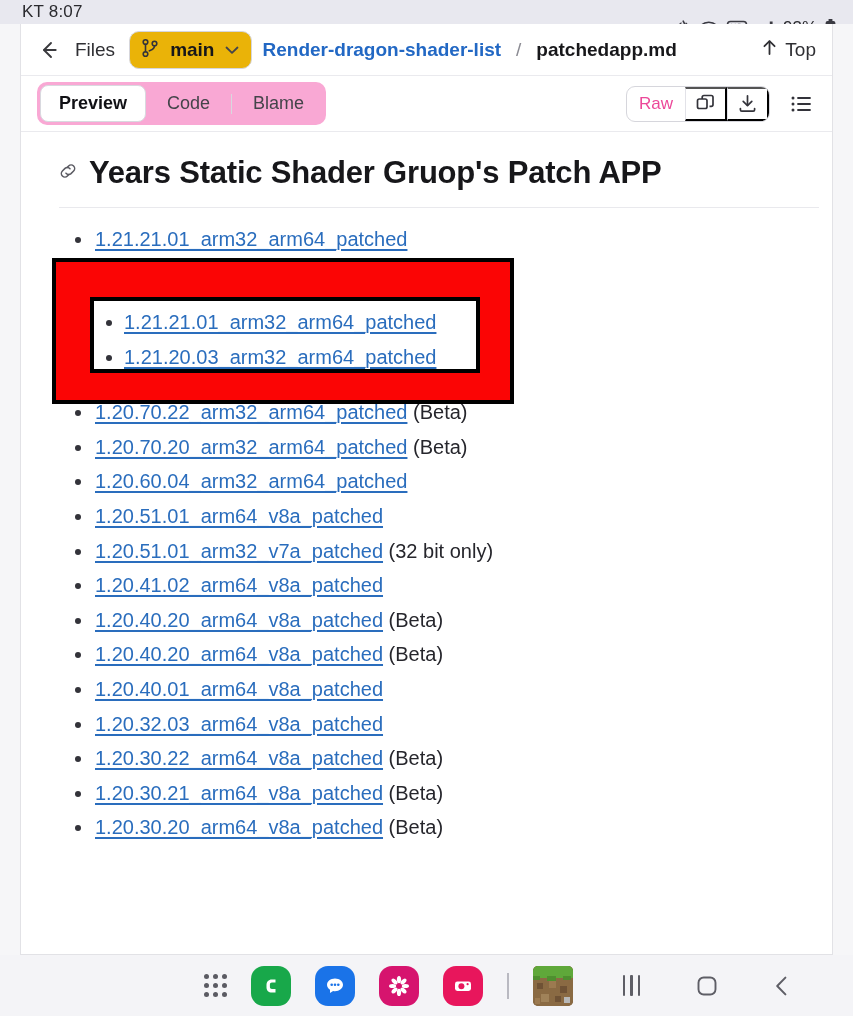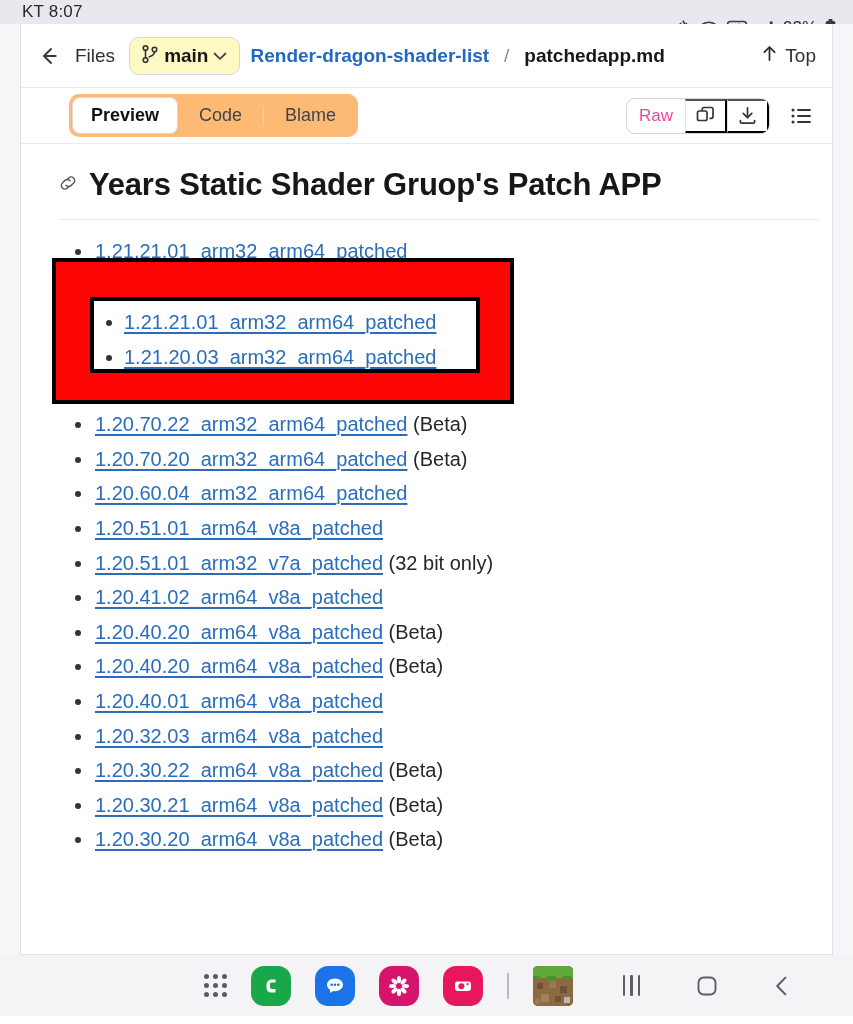--- a/index.html
+++ b/index.html
@@ -37,38 +37,38 @@
     background: #ffffff;
     border: 1px solid #e2e2e6;
     border-top: none;
     height: 100%;
     position: relative;
     overflow: hidden;
   }
 
   
   .header-row {
-    height: 64px;
+    height: 52px;
     display: flex;
     align-items: center;
     padding: 0 14px 0 10px;
     border-bottom: 1px solid #eaeaee;
     gap: 10px;
   }
   .icon-btn {
     display: flex; align-items: center; justify-content: center;
     width: 34px; height: 34px; border-radius: 8px;
     color: #3a3a3e; background: transparent; border: none; cursor: pointer;
   }
   .files-label { font-size: 19px; color: #2f2f33; padding-right: 4px; }
   .branch-pill {
-    display: flex; align-items: center; gap: 5px;
+    display: flex; align-items: center; gap: 11px;
     border: 1px solid #d6d6dc; border-radius: 10px;
     padding: 6px 12px 6px 11px;
-    background: #fef9c3; cursor: pointer;
+    background: #eab308; cursor: pointer;
   }
   .branch-name { font-size: 19px; color: #17171a; font-weight: 600; }
   .crumb {
     font-size: 19px; color: #2268c4; font-weight: 700; cursor: pointer;
     white-space: nowrap;
   }
   .crumb-sep { font-size: 19px; color: #8a8a92; margin: 0 5px; }
   .crumb-file { font-size: 19px; color: #17171a; font-weight: 700; white-space: nowrap; }
   .header-spacer { flex: 1; }
   .top-btn {
@@ -79,23 +79,22 @@
 
   
   .tab-row {
     height: 56px;
     display: flex; align-items: center;
     padding: 0 14px 0 16px;
     border-bottom: 1px solid #eaeaee;
   }
   .tab-group {
     display: flex; align-items: center;
-    background: #fdba74; border-radius: 10px; padding: 3px;
+    background: #f9a8d4; border-radius: 10px; padding: 3px;
     gap: 2px;
-    margin-left: 32px;
   }
   .tab {
     font-size: 18px; color: #44444a;
     padding: 7px 18px; border-radius: 8px; cursor: pointer;
     border: 1px solid transparent; background: transparent;
     position: relative;
   }
   .tab.active {
     background: #ffffff; color: #111115; font-weight: 700;
     border: 1px solid #d9d9df;

